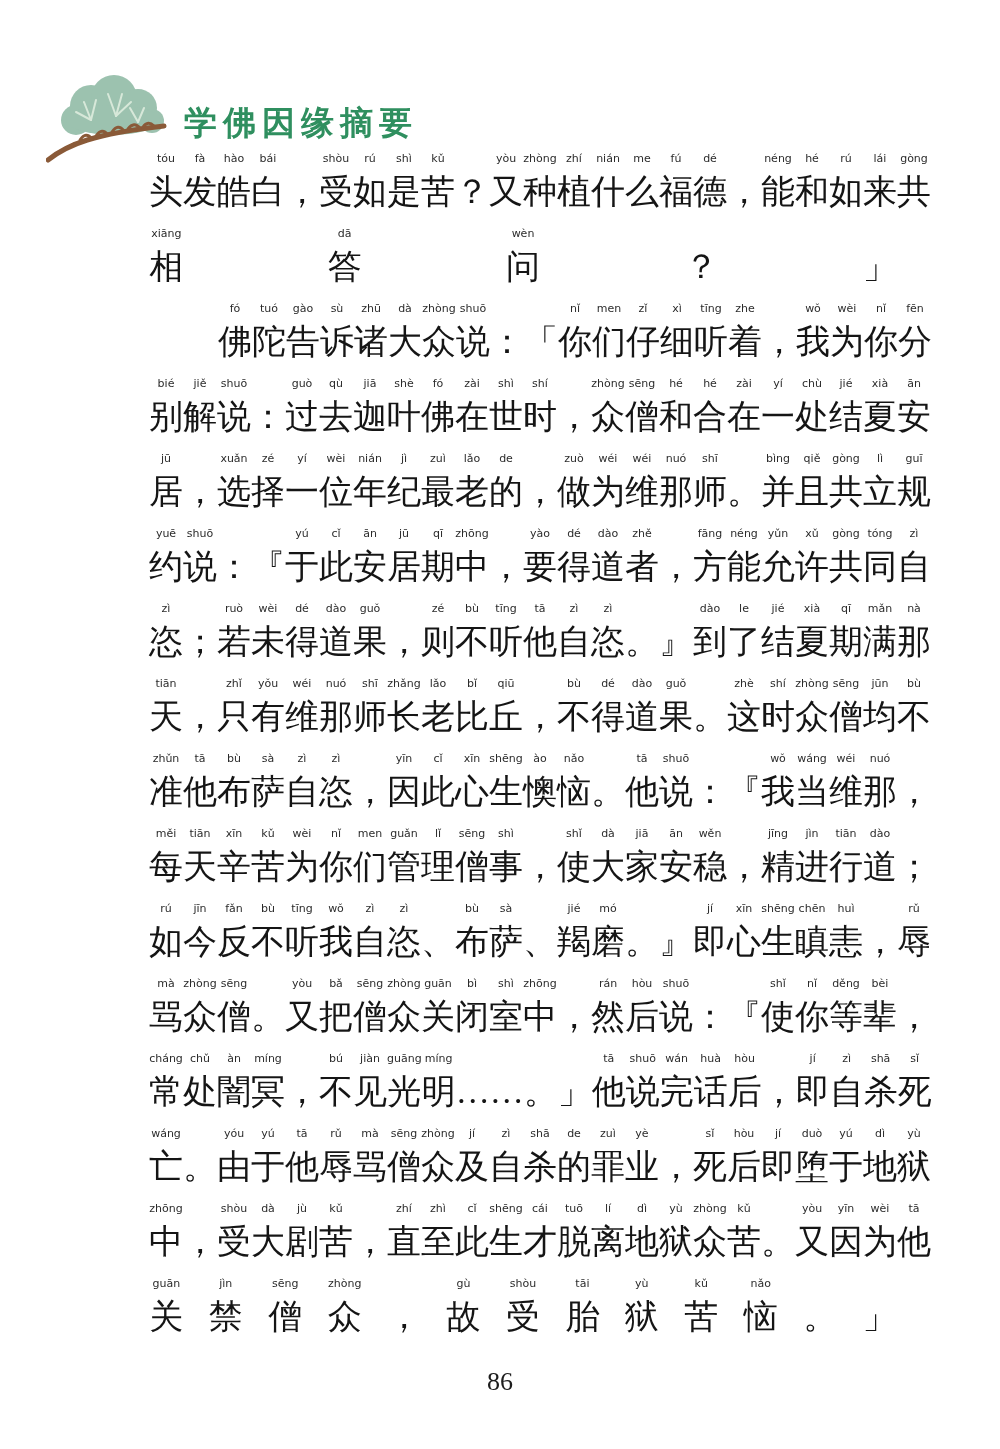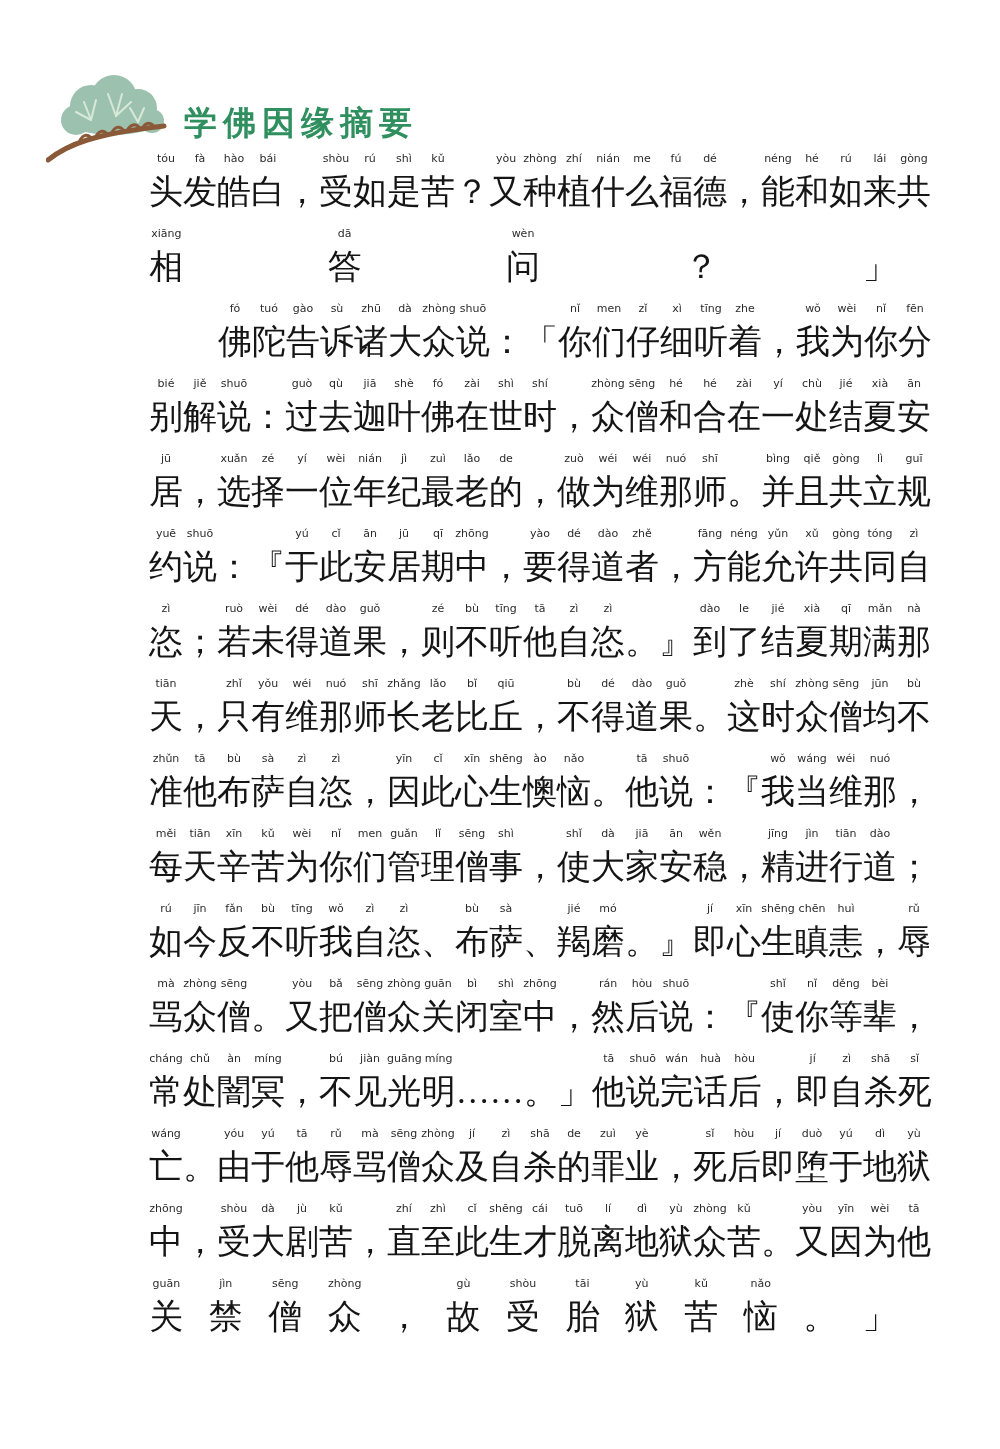--- a/index.html
+++ b/index.html
@@ -1485,14 +1485,15 @@
           <span class="py"></span>
           <span class="hz">。</span>
         </div>
         <div class="tok">
           <span class="py"></span>
           <span class="hz">」</span>
         </div>
       </div>
     </main>
 
+  <div class="pagenum">86</div>
 
 </div>
 
 </body></html>

